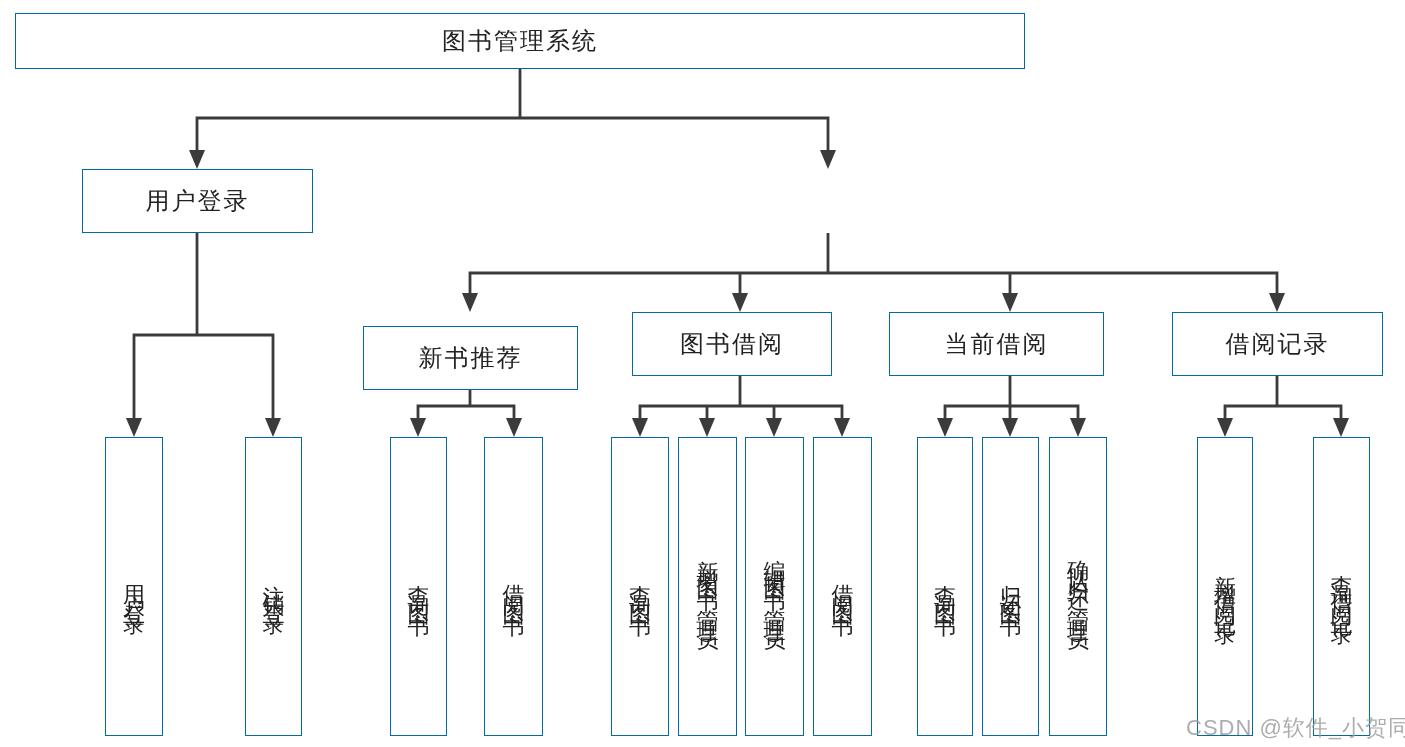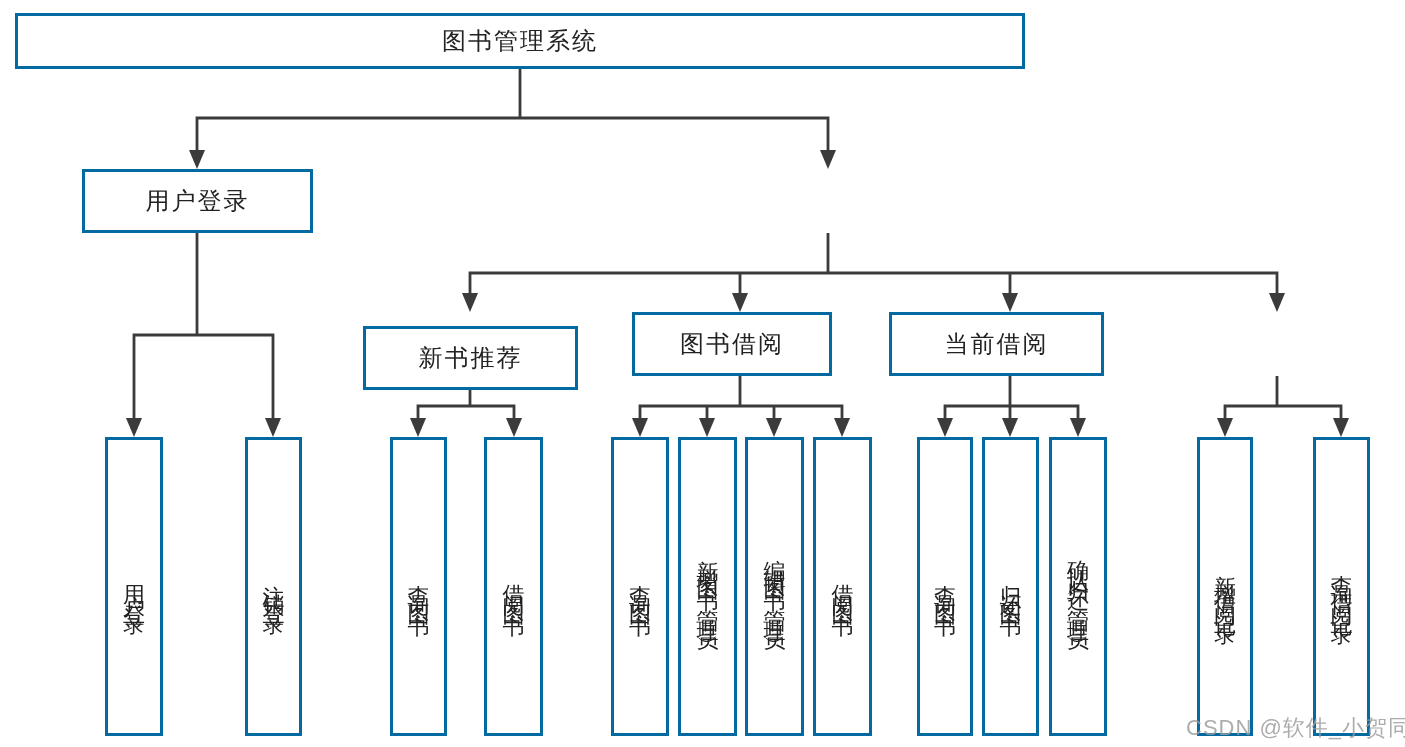--- a/index.html
+++ b/index.html
@@ -7,21 +7,21 @@
     position:relative;
     width:1405px;height:747px;
     background:#ffffff;
     overflow:hidden;
     font-family:"Liberation Sans","DejaVu Sans",sans-serif;
   }
   .wires{position:absolute;left:0;top:0;z-index:1;}
   .box{
     position:absolute;
     box-sizing:border-box;
-    border:3px solid #0369a1;
+    border:1px solid #0369a1;
     background:#ffffff;
     display:flex;
     align-items:center;
     justify-content:center;
     color:#222222;
     z-index:2;
     text-align:center;
   }
   .h-label{font-size:24px;letter-spacing:2px;}
   .v-label{
@@ -101,20 +101,21 @@
     </g>
   </svg>
 
   <div class="box h-label" style="left:15px;top:13px;width:1010px;height:56px">图书管理系统</div>
 
   <div class="box h-label" style="left:82px;top:169px;width:231px;height:64px">用户登录</div>
 
   <div class="box h-label" style="left:363px;top:326px;width:215px;height:64px">新书推荐</div>
   <div class="box h-label" style="left:632px;top:312px;width:200px;height:64px">图书借阅</div>
   <div class="box h-label" style="left:889px;top:312px;width:215px;height:64px">当前借阅</div>
+  <div class="box h-label" style="left:1172px;top:312px;width:211px;height:64px">借阅记录</div>
 
   <div class="box v-label" style="left:105px;top:437px;width:58px;height:299px">用户登录</div>
   <div class="box v-label" style="left:245px;top:437px;width:57px;height:299px">注销登录</div>
 
   <div class="box v-label" style="left:390px;top:437px;width:57px;height:299px">查询图书</div>
   <div class="box v-label" style="left:484px;top:437px;width:59px;height:299px">借阅图书</div>
 
   <div class="box v-label" style="left:611px;top:437px;width:58px;height:299px">查询图书</div>
   <div class="box v-label" style="left:678px;top:437px;width:59px;height:299px">新增图书（管理员）</div>
   <div class="box v-label" style="left:745px;top:437px;width:59px;height:299px">编辑图书（管理员）</div>

